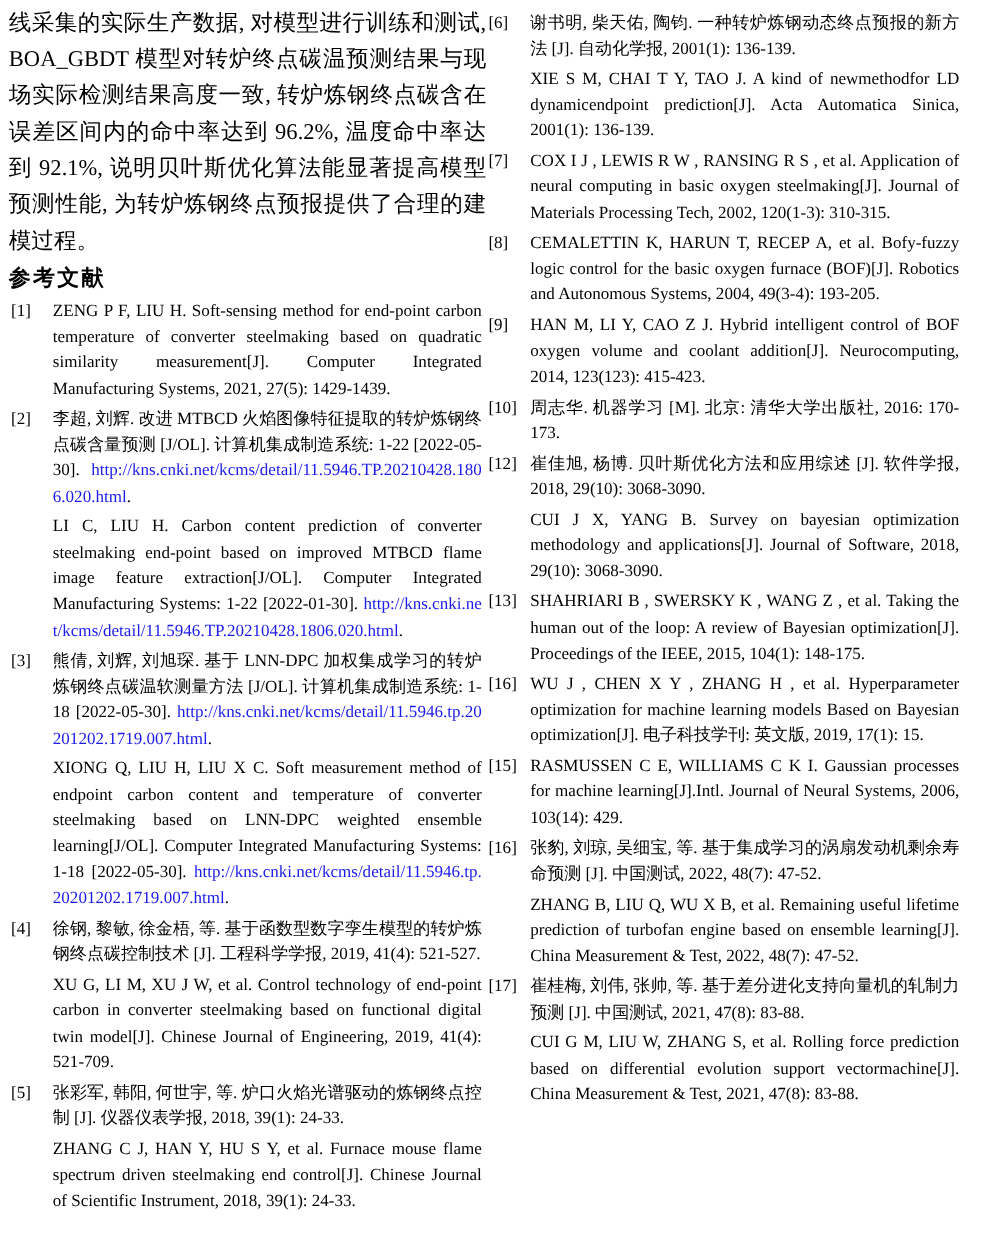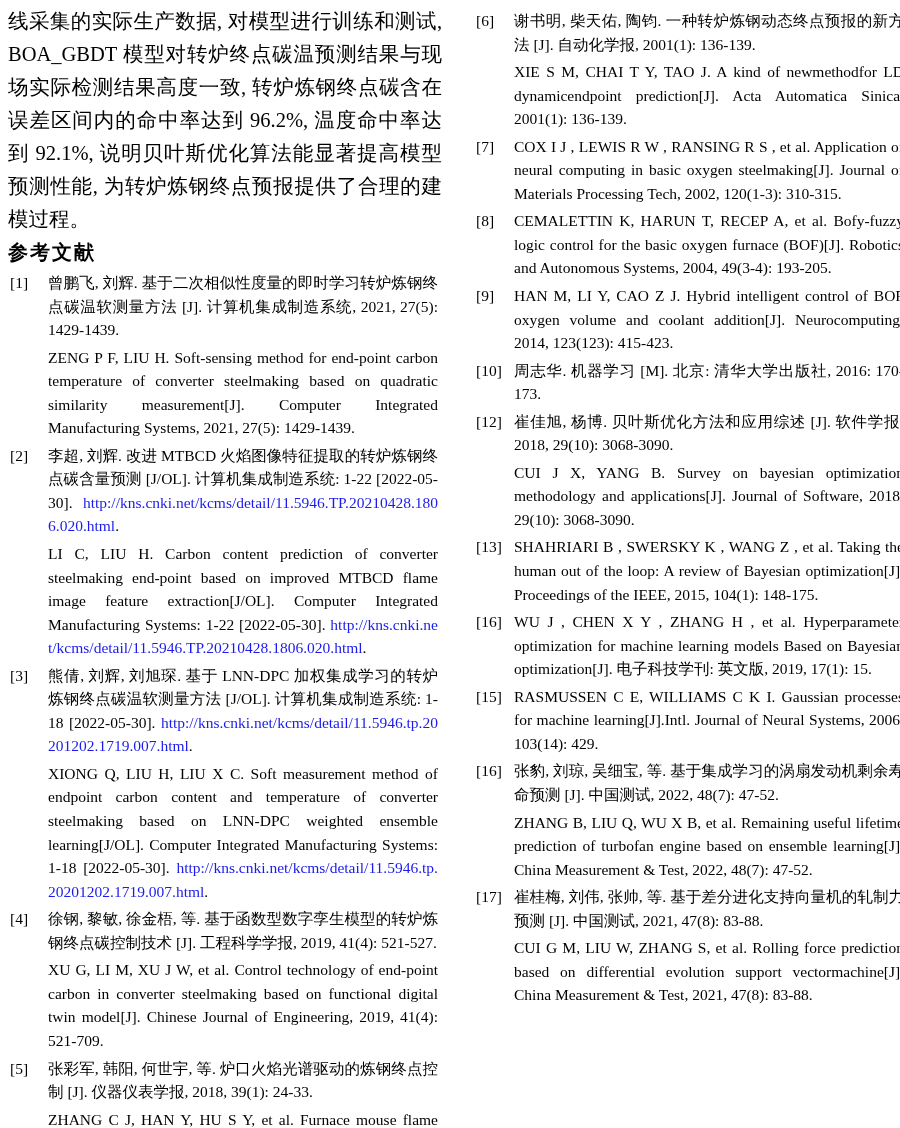--- a/index.html
+++ b/index.html
@@ -8,21 +8,21 @@
   body {
     width: 900px; height: 1128px;
     background: var(--bg-color);
     color: var(--text-color);
     font-family: "Liberation Serif", "DejaVu Serif", serif;
   }
   .page {
     width: 900px; height: 1128px;
     padding: 5px 8px 0 8px;
     display: flex;
-    gap: 32px;
+    gap: 0;
     overflow: hidden;
   }
   .col { width: 434px; flex: 0 0 434px; }
   .intro {
     margin: 0;
     font-size: 20.5px;
     line-height: 33px;
     text-align: justify;
   }
   .refs-heading {
@@ -57,27 +57,26 @@
 </head>
 <body>
 
 <div class="page">
   <div class="col">
     <p class="intro">线采集的实际生产数据, 对模型进行训练和测试, BOA_GBDT 模型对转炉终点碳温预测结果与现场实际检测结果高度一致, 转炉炼钢终点碳含在误差区间内的命中率达到 96.2%, 温度命中率达到 92.1%, 说明贝叶斯优化算法能显著提高模型预测性能, 为转炉炼钢终点预报提供了合理的建模过程。</p>
     <h2 class="refs-heading">参考文献</h2>
     <div class="ref-list">
         <div class="ref-item">
           <span class="ref-num">[1]</span>
-          <p class="ref-p"><span class="txt">曾鹏飞, 刘辉. 基于二次相似性度量的即时学习转炉炼钢终点碳温软测量方法 [J]. 计算机集成制造系统, 2021, 27(5): 1429-1439.</span></p>
           <p class="ref-p"><span class="txt">ZENG P F, LIU H. Soft-sensing method for end-point carbon temperature of converter steelmaking based on quadratic similarity measurement[J]. Computer Integrated Manufacturing Systems, 2021, 27(5): 1429-1439.</span></p>
         </div>
         <div class="ref-item">
           <span class="ref-num">[2]</span>
           <p class="ref-p"><span class="txt">李超, 刘辉. 改进 MTBCD 火焰图像特征提取的转炉炼钢终点碳含量预测 [J/OL]. 计算机集成制造系统: 1-22 [2022-05-30]. </span><span class="link">http://kns.cnki.net/kcms/detail/11.5946.TP.20210428.1806.020.html</span><span class="txt">.</span></p>
-          <p class="ref-p"><span class="txt">LI C, LIU H. Carbon content prediction of converter steelmaking end-point based on improved MTBCD flame image feature extraction[J/OL]. Computer Integrated Manufacturing Systems: 1-22 [2022-05-30]. </span><span class="link">http://kns.cnki.net/kcms/detail/11.5946.TP.20210428.1806.020.html</span><span class="txt">.</span></p>
+          <p class="ref-p"><span class="txt">LI C, LIU H. Carbon content prediction of converter steelmaking end-point based on improved MTBCD flame image feature extraction[J/OL]. Computer Integrated Manufacturing Systems: 1-22 [2022-01-30]. </span><span class="link">http://kns.cnki.net/kcms/detail/11.5946.TP.20210428.1806.020.html</span><span class="txt">.</span></p>
         </div>
         <div class="ref-item">
           <span class="ref-num">[3]</span>
           <p class="ref-p"><span class="txt">熊倩, 刘辉, 刘旭琛. 基于 LNN-DPC 加权集成学习的转炉炼钢终点碳温软测量方法 [J/OL]. 计算机集成制造系统: 1-18 [2022-05-30]. </span><span class="link">http://kns.cnki.net/kcms/detail/11.5946.tp.20201202.1719.007.html</span><span class="txt">.</span></p>
           <p class="ref-p"><span class="txt">XIONG Q, LIU H, LIU X C. Soft measurement method of endpoint carbon content and temperature of converter steelmaking based on LNN-DPC weighted ensemble learning[J/OL]. Computer Integrated Manufacturing Systems: 1-18 [2022-05-30]. </span><span class="link">http://kns.cnki.net/kcms/detail/11.5946.tp.20201202.1719.007.html</span><span class="txt">.</span></p>
         </div>
         <div class="ref-item">
           <span class="ref-num">[4]</span>
           <p class="ref-p"><span class="txt">徐钢, 黎敏, 徐金梧, 等. 基于函数型数字孪生模型的转炉炼钢终点碳控制技术 [J]. 工程科学学报, 2019, 41(4): 521-527.</span></p>
           <p class="ref-p"><span class="txt">XU G, LI M, XU J W, et al. Control technology of end-point carbon in converter steelmaking based on functional digital twin model[J]. Chinese Journal of Engineering, 2019, 41(4): 521-709.</span></p>

